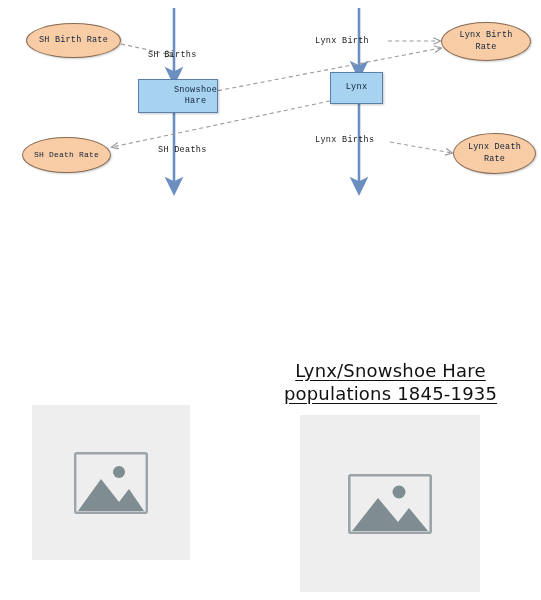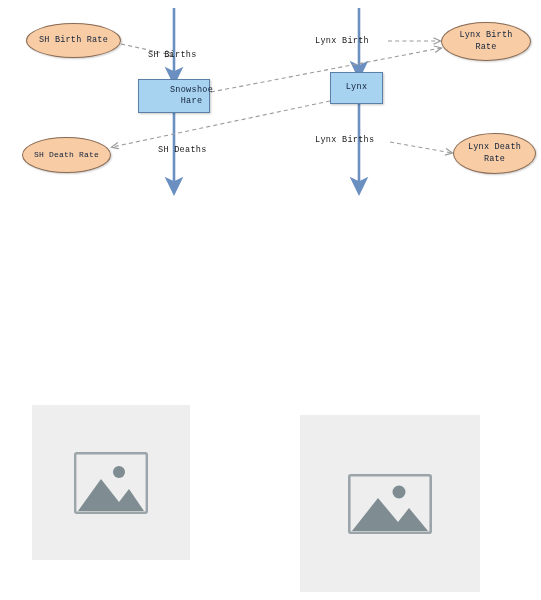--- a/index.html
+++ b/index.html
@@ -106,21 +106,21 @@
 
   <line x1="388" y1="41" x2="440" y2="41" stroke="#9a9a9a" stroke-width="1.1" stroke-dasharray="4,3.2" marker-end="url(#linkArrow)"></line>
 
   <line x1="390" y1="142" x2="452" y2="153" stroke="#9a9a9a" stroke-width="1.1" stroke-dasharray="4,3.2" marker-end="url(#linkArrow)"></line>
 
   <line x1="211" y1="92" x2="441" y2="48" stroke="#9a9a9a" stroke-width="1.1" stroke-dasharray="4,3.2" marker-end="url(#linkArrow)"></line>
 
   <line x1="330" y1="101" x2="112" y2="147" stroke="#9a9a9a" stroke-width="1.1" stroke-dasharray="4,3.2" marker-end="url(#linkArrow)"></line>
 </svg>
 
-<div class="stock-box" style="left:138px; top:79px; width:72px; height:34px;padding-left:35px;">
+<div class="stock-box" style="left:138px; top:79px; width:80px; height:34px;padding-left:35px;">
   <span>
     <span>Snowshoe</span><br>
     <span>Hare</span>
   </span>
 </div>
 
 <div class="stock-box" style="left:330px; top:72px; width:53px; height:32px;">
   <span>Lynx</span>
 </div>
 
@@ -145,21 +145,22 @@
     <span>Rate</span>
   </span>
 </div>
 
 <div class="flow-label" style="left:148px; top:50px;">SH Births</div>
 <div class="flow-label" style="left:158px; top:145px;">SH Deaths</div>
 <div class="flow-label" style="left:315px; top:36px;">Lynx Birth</div>
 <div class="flow-label" style="left:315px; top:135px;">Lynx Births</div>
 
 <div class="chart-title" style="left:268px; top:360px; width:245px;">
-  <br>
+  <span>Lynx/Snowshoe Hare</span><br>
+  <span>populations 1845-1935</span>
 </div>
 
 <div class="img-placeholder" style="left:32px; top:405px; width:158px; height:155px;">
   <svg width="74" height="62" viewBox="0 0 74 62" xmlns="http://www.w3.org/2000/svg">
     <rect x="1.2" y="1.2" width="71.6" height="59.6" rx="1.5" fill="none" stroke="#9aa4a9" stroke-width="2.4"></rect>
     <circle cx="45" cy="20" r="6" fill="#7f8c92"></circle>
     <path d="M4,59 L27,27 L45,50 L55,37 L70,59 Z" fill="#7f8c92"></path>
   </svg>
 </div>
 

